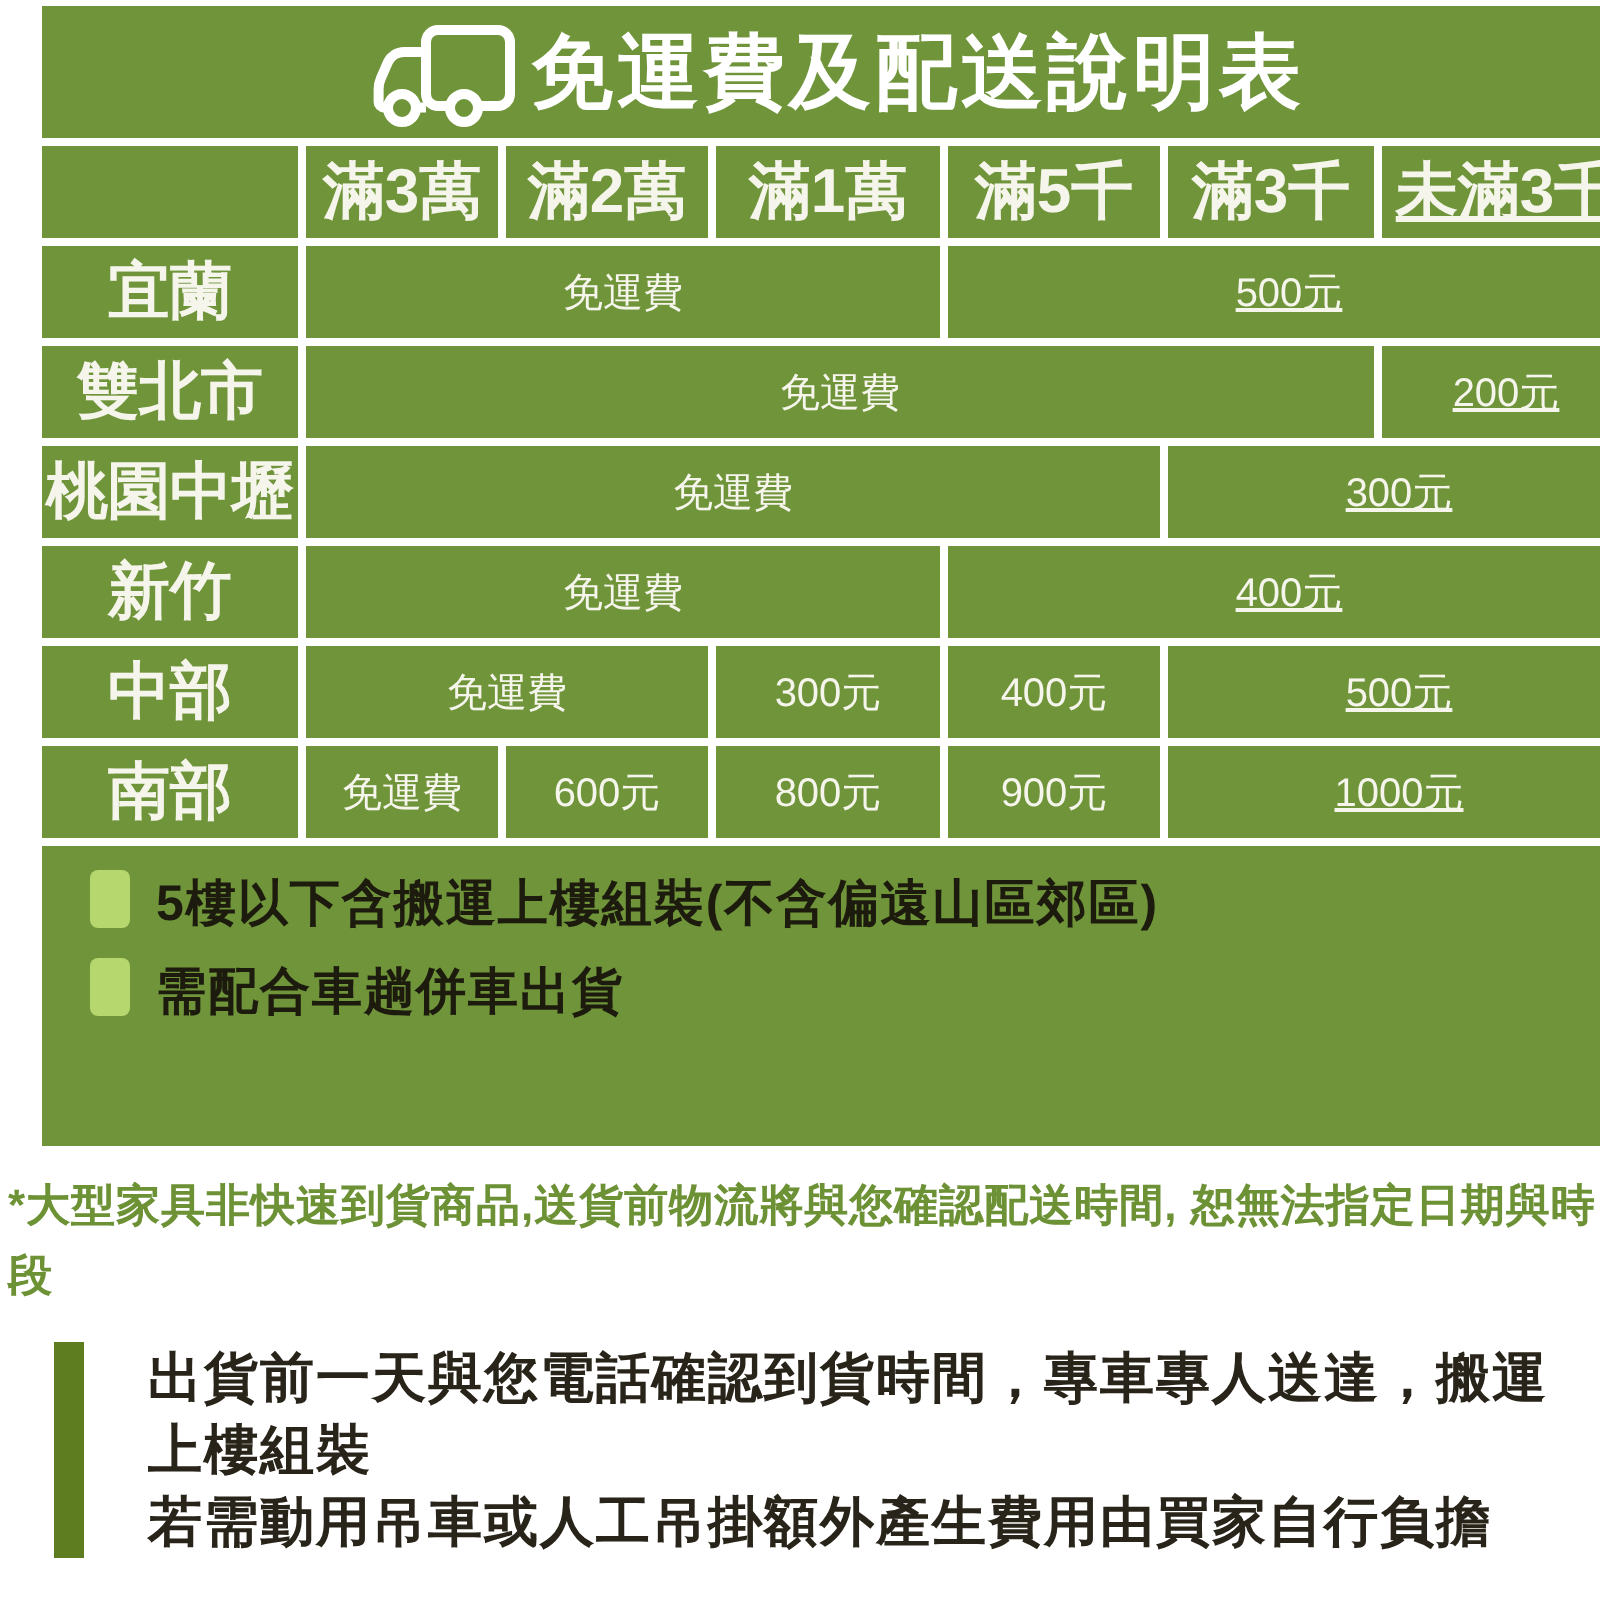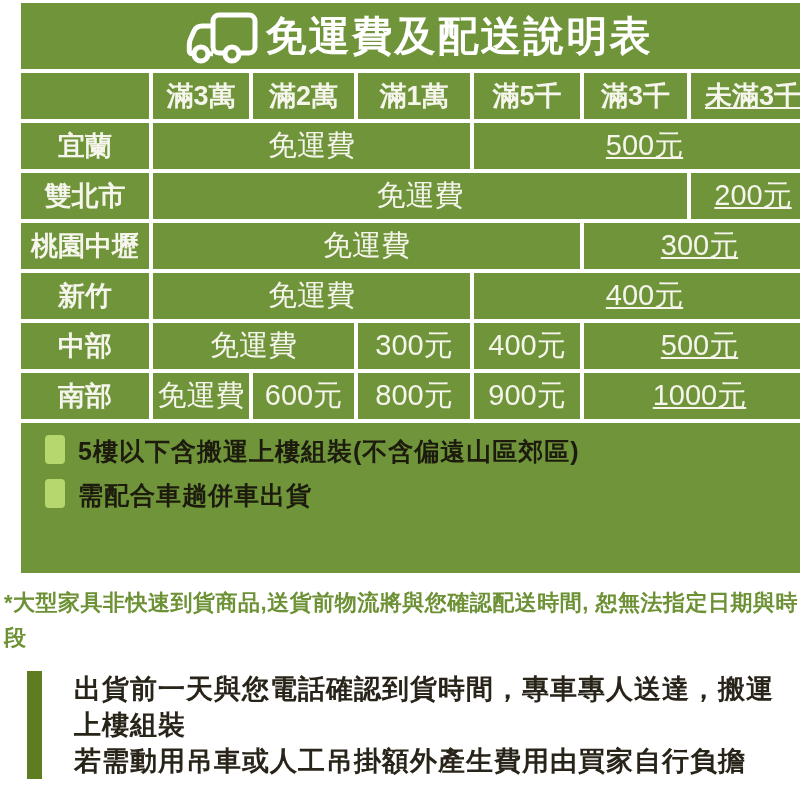--- a/index.html
+++ b/index.html
@@ -26,30 +26,30 @@
   }
   .truck { display:block; margin-top:4px; }
   
   table {
     border-collapse:collapse;
     width:794px; table-layout:fixed;
   }
   td {
     border:4px solid #ffffff;
     color:#f5f5ec;
-    font-size:29px;
+    font-size:20px;
     text-align:center;
     height:46px;
     padding:0;
     overflow:hidden;
     white-space:nowrap;
   }
   tr td:first-child { border-left:none; }
   tr td:last-child  { border-right:none;text-decoration:underline; }
-  td.hdr, td.rl { font-weight:bold; font-size:27px; }
+  td.hdr, td.rl { font-weight:bold; font-size:31px; }
   
   .green-notes { padding:12px 0 0 24px; }
   .gnote {
     display:flex; align-items:flex-start;
     margin-bottom:11px;
     color:#1c1b0e; font-weight:bold; font-size:25px;
     letter-spacing:1px;
   }
   .sq-bullet {
     width:20px; height:29px;

